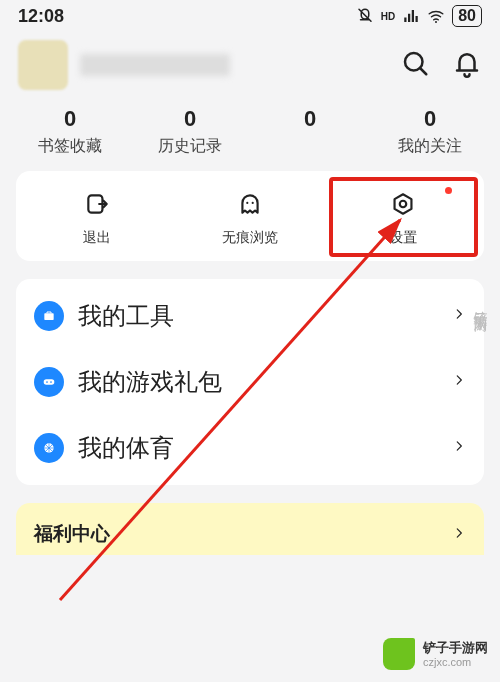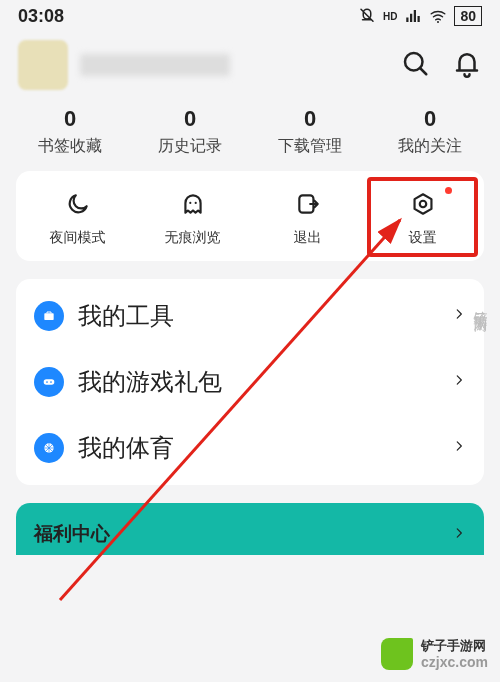--- a/index.html
+++ b/index.html
@@ -107,21 +107,21 @@
     background: #1e88ff;
     display:flex; align-items:center; justify-content:center;
     flex-shrink:0;
   }
   .row-icon svg { width:16px; height:16px; fill:#fff; }
   .row-label { flex:1; font-size: 24px; color:#222; }
   .chevron svg { width: 14px; height: 14px; }
 
   
   .section-title {
-    background:#14b8a6;
+    background:#fef9c3;
     margin: 0 16px;
     border-radius: 14px 14px 0 0;
     padding: 18px 18px 8px 18px;
     font-size: 19px;
     font-weight: 700;
     display:flex;
     justify-content:space-between;
     align-items:center;
   }
 
@@ -149,48 +149,48 @@
     bottom:12px; right:12px;
     display:flex; align-items:center; gap:8px;
   }
   .logo-icon {
     width:32px; height:32px;
     background:#6ec31e;
     border-radius:8px 2px 8px 8px;
     position:relative;
   }
   .logo-text { font-size:13px; line-height:1.2; font-weight:700; color:#333; }
-  .logo-sub { font-size:14px; color:#999; font-weight:700; }
+  .logo-sub { font-size:11px; color:#999; font-weight:400; }
 
   .stroke { fill:none; stroke:#222; stroke-width:2; stroke-linecap:round; stroke-linejoin:round; }
 </style>
 </head>
 <body>
 
 <div class="status-bar">
-  <span>03:08</span>
+  <span>12:08</span>
   <div class="status-right">
     <span class="status-item">
       <svg width="18" height="18" viewBox="0 0 24 24">
           <path class="stroke" d="M12 3a5 5 0 0 1 5 5v3a5 5 0 0 1-10 0V8a5 5 0 0 1 5-5zM6 17h12M4 3l16 16"></path>
         </svg>
     </span>
     <span class="status-item" style="font-size:10px;font-weight:700;">HD</span>
     <span class="status-item">
       <svg width="18" height="18" viewBox="0 0 24 24">
           <path fill="#222" d="M3 20h3v-6H3zM8 20h3V9H8zM13 20h3V4h-3zM18 20h3V12h-3z"></path>
         </svg>
     </span>
     <span class="status-item">
       <svg width="18" height="18" viewBox="0 0 24 24">
           <path class="stroke" d="M3 9a15 15 0 0 1 18 0M6 13a10 10 0 0 1 12 0M9 17a5 5 0 0 1 6 0"></path>
           <circle cx="12" cy="20" r="1.3" fill="#222"></circle>
         </svg>
     </span>
-    <span class="status-item" style="border:1.5px solid #222;border-radius:0;padding:1px 5px;font-size:14px;font-weight:700;">
+    <span class="status-item" style="border:1.5px solid #222;border-radius:5px;padding:1px 5px;font-size:16px;font-weight:700;">
       <span>80</span>
     </span>
   </div>
 </div>
 
 <div class="header">
   <div class="avatar"></div>
   <div class="username"></div>
   <div class="header-icons">
     <span class="hicon">
@@ -211,55 +211,46 @@
   <div class="stat">
     <div class="stat-num">0</div>
     <div class="stat-label">书签收藏</div>
   </div>
   <div class="stat">
     <div class="stat-num">0</div>
     <div class="stat-label">历史记录</div>
   </div>
   <div class="stat">
     <div class="stat-num">0</div>
-    <div class="stat-label">下载管理</div>
   </div>
   <div class="stat">
     <div class="stat-num">0</div>
     <div class="stat-label">我的关注</div>
   </div>
 </div>
 
 <div class="panel-actions">
   <div class="action">
     <div class="action-icon">
       <svg viewBox="0 0 24 24">
-          <path class="stroke" d="M20 14A8 8 0 1 1 10 4a6.5 6.5 0 0 0 10 10z"></path>
+          <rect class="stroke" x="4" y="4" width="13" height="16" rx="3"></rect>
+          <path class="stroke" d="M14 12h7M18 9l3 3-3 3"></path>
         </svg>
     </div>
-    <div class="action-label">夜间模式</div>
+    <div class="action-label">退出</div>
   </div>
   <div class="action">
     <div class="action-icon">
       <svg viewBox="0 0 24 24">
           <path class="stroke" d="M5 20v-9a7 7 0 0 1 14 0v9l-2.3-2-2.4 2-2.3-2-2.3 2-2.4-2z"></path>
           <circle cx="9.5" cy="11" r="1" fill="#222"></circle>
           <circle cx="14.5" cy="11" r="1" fill="#222"></circle>
         </svg>
     </div>
     <div class="action-label">无痕浏览</div>
-  </div>
-  <div class="action">
-    <div class="action-icon">
-      <svg viewBox="0 0 24 24">
-          <rect class="stroke" x="4" y="4" width="13" height="16" rx="3"></rect>
-          <path class="stroke" d="M14 12h7M18 9l3 3-3 3"></path>
-        </svg>
-    </div>
-    <div class="action-label">退出</div>
   </div>
   <div class="action highlight">
     <span class="red-dot"></span>
     <div class="action-icon">
       <svg viewBox="0 0 24 24">
           <path class="stroke" d="M12 3l7.8 4.5v9L12 21l-7.8-4.5v-9z"></path>
           <circle class="stroke" cx="12" cy="12" r="3"></circle>
         </svg>
     </div>
     <div class="action-label">设置</div>

